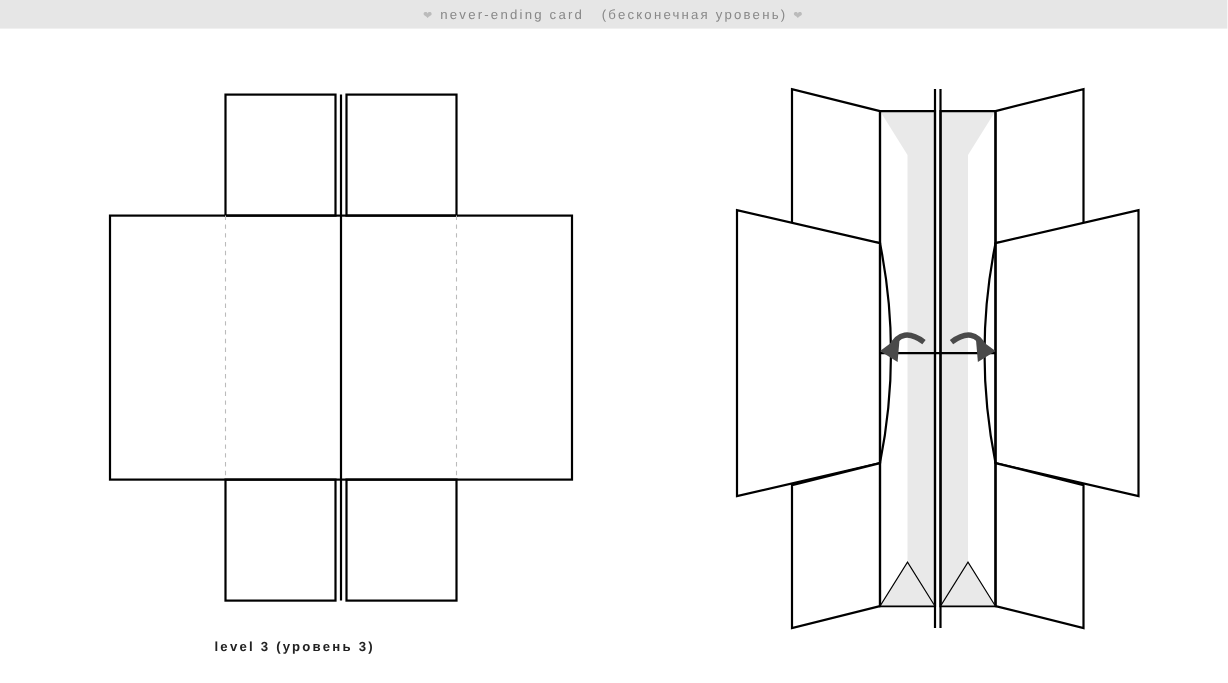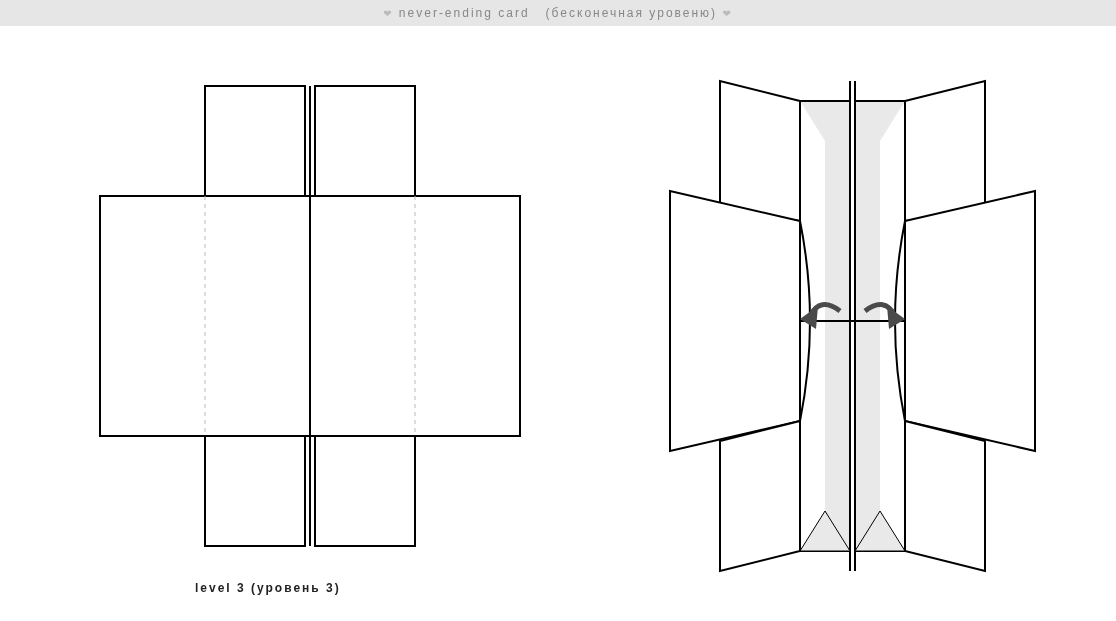--- a/index.html
+++ b/index.html
@@ -26,21 +26,21 @@
   }
   svg{position:absolute;top:0;left:0;}
 </style>
 </head>
 <body>
 
 <div class="header">
   <span class="heart">❤</span>
   <span>never-ending card</span>
   &nbsp;
-  <span>(бесконечная уровеню)</span>
+  <span>(бесконечная уровень)</span>
   <span class="heart">❤</span>
 </div>
 
 <div class="stage">
 
   <svg width="1116" height="590">
     <g transform="translate(100,60)" stroke="#000" stroke-width="2" fill="none">
 
       <rect x="0" y="110" width="420" height="240"></rect>
 

